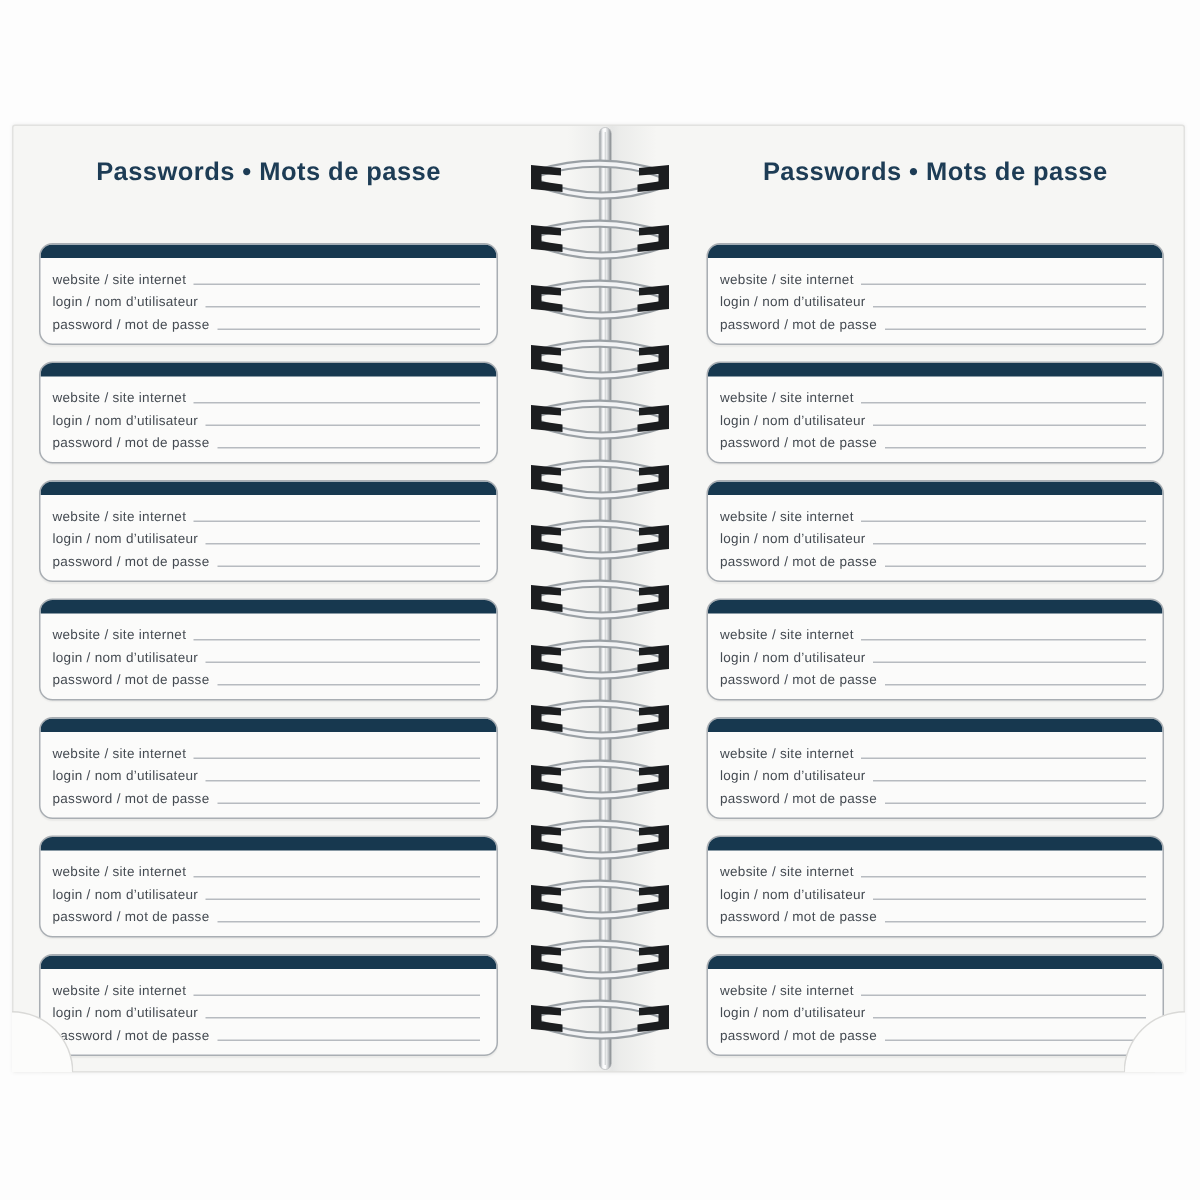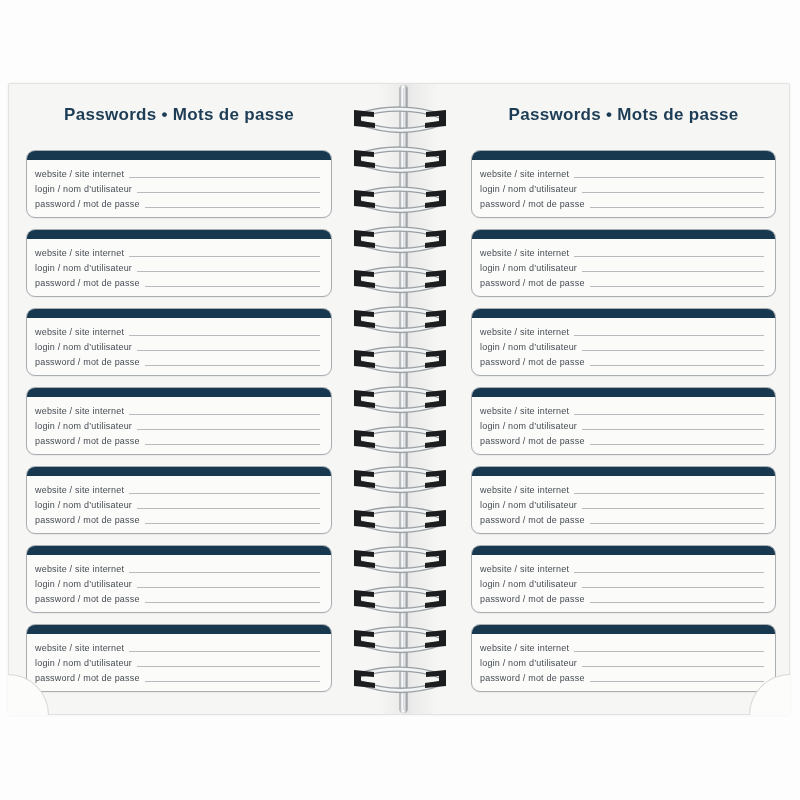--- a/index.html
+++ b/index.html
@@ -40,21 +40,21 @@
   .page-col{position:absolute; top:20px;}
   .page-col.left{left:17px; width:306px;}
   .page-col.right{left:462px; width:305px;}
   .page-title{
     text-align:center;
     font-size:17px; font-weight:700; letter-spacing:0.3px;
     color:var(--title-text);
     line-height:22px; height:22px;
     white-space:nowrap;
   }
-  .entries{display:flex; flex-direction:column; gap:11px; margin-top:24px;}
+  .entries{display:flex; flex-direction:column; gap:11px; margin-top:36px;}
   .entry-card{
     height:68px;
     background:var(--card-bg);
     border:1px solid var(--card-border);
     border-radius:9px;
     overflow:hidden;
     box-shadow:0 1px 1px rgba(0,0,0,0.05);
   }
   .card-header{height:9px; background:var(--header-bar);}
   .card-rows{padding:6px 11px 0 8px;}

